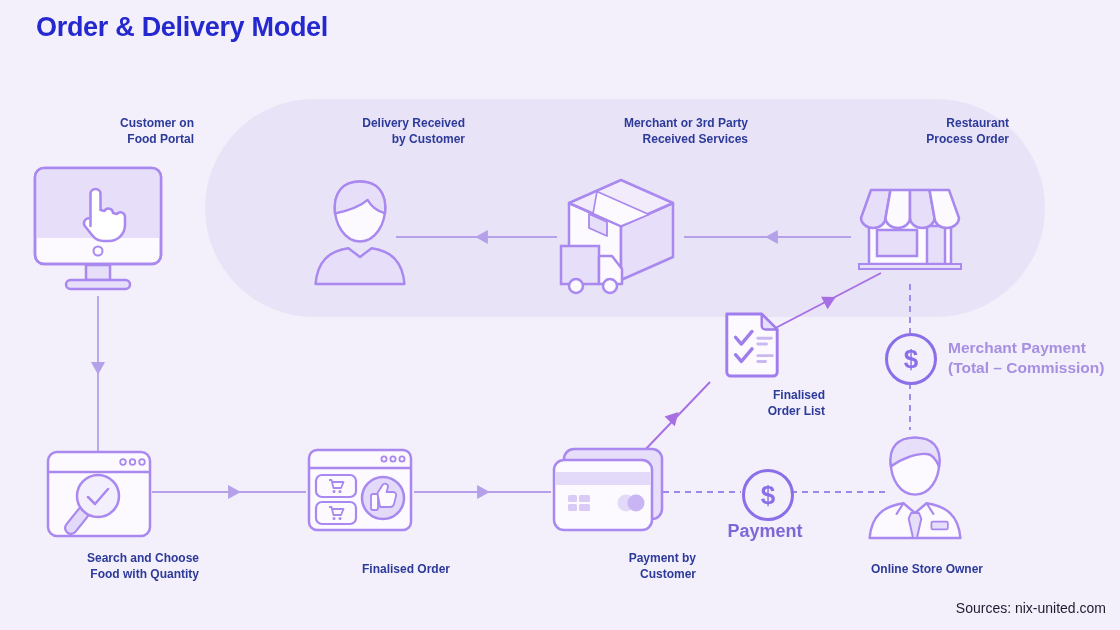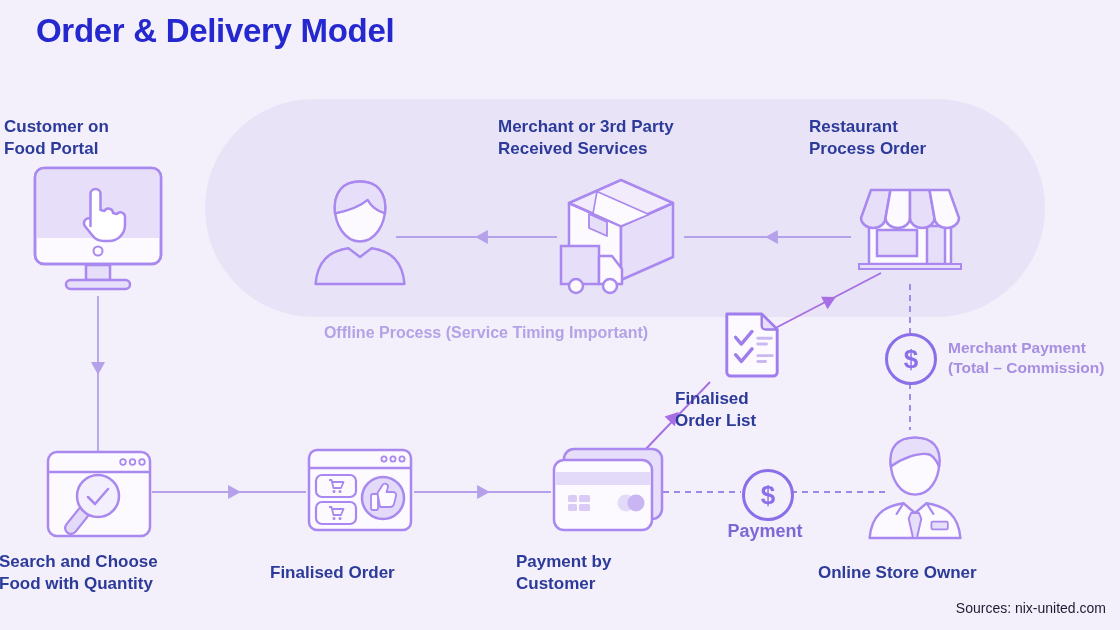--- a/index.html
+++ b/index.html
@@ -9,25 +9,25 @@
     background:#f3effb;
   }
   .pill{
     position:absolute; left:205px; top:99px; width:840px; height:218px;
     background:#e9e3f7; border-radius:110px; z-index:1;
   }
   .connectors{position:absolute; left:0; top:0; z-index:2;}
   .icon{position:absolute; z-index:3;}
   .page-title{
     position:absolute; left:36px; top:12px; z-index:4;
-    font-size:33px; font-weight:700; letter-spacing:-0.3px; color:#2428ce;
+    font-size:27px; font-weight:700; letter-spacing:-0.3px; color:#2428ce;
   }
   .node-label{
-    position:absolute; z-index:4; text-align:left;
-    font-size:17px; font-weight:700; line-height:1.32; color:#2c3a99;
+    position:absolute; z-index:4; text-align:right;
+    font-size:12px; font-weight:700; line-height:1.32; color:#2c3a99;
     white-space:pre-line;
   }
   .note-label{
     position:absolute; z-index:4; text-align:center;
     font-size:16px; font-weight:700; color:#b3a3e6; white-space:pre-line;
   }
   .money-label{
     position:absolute; z-index:4; text-align:left;
     font-size:15.5px; font-weight:700; line-height:1.32; color:#a78fe2;
     white-space:pre-line;
@@ -91,20 +91,22 @@
   <svg class="icon" style="left:33px; top:166px;" width="130" height="130" viewBox="0 0 130 130">
     <rect x="2" y="2" width="126" height="96" rx="9" fill="#fcfafe" stroke="#a988ef" stroke-width="2.5"></rect>
     <path d="M2 11 a9 9 0 0 1 9 -9 h108 a9 9 0 0 1 9 9 v61 H2 Z" fill="#e7defa"></path>
     <rect x="2" y="2" width="126" height="96" rx="9" fill="none" stroke="#a988ef" stroke-width="2.5"></rect>
     <circle cx="65" cy="85" r="4.5" fill="#fcfafe" stroke="#a988ef" stroke-width="2"></circle>
     <rect x="53" y="99" width="24" height="15" fill="#e7defa" stroke="#a988ef" stroke-width="2.5"></rect>
     <rect x="33" y="114" width="64" height="9" rx="4.5" fill="#e7defa" stroke="#a988ef" stroke-width="2.5"></rect>
     <path d="M57.5 60 L57.5 28 a5 5 0 0 1 10 0 L67.5 44 l4 1 a4.5 4.5 0 0 1 8.5 2 l4 1 a4.5 4.5 0 0 1 8 3 v8 a16 16 0 0 1 -16 16 h-5 a15 15 0 0 1 -12 -6 l-7.5 -9.5 a5 5 0 0 1 6 -7 Z" fill="#ffffff" stroke="#a988ef" stroke-width="2.5" stroke-linejoin="round"></path>
   </svg>
 
+  <div class="node-label" style="left:255px; top:116px; width:210px;">Delivery Received
+by Customer</div>
   <svg class="icon" style="left:302px; top:165px;" width="116" height="124" viewBox="0 0 120 126">
     <path d="M14 122 c2 -24 14 -34 34 -37 l12 9 12 -9 c20 3 32 13 34 37 Z" fill="#e7defa" stroke="#a988ef" stroke-width="2.5" stroke-linejoin="round"></path>
     <path d="M60 16 c-17 0 -26 11 -26 27 c0 17 10 35 26 35 c16 0 26 -18 26 -35 c0 -16 -9 -27 -26 -27 Z" fill="#fcfafe" stroke="#a988ef" stroke-width="2.5"></path>
     <path d="M34 49 c-2 -23 9 -33 26 -33 c17 0 28 10 26 33 c-9 -3 -15 -8 -18 -14 c-7 6 -19 11 -34 14 Z" fill="#e7defa" stroke="#a988ef" stroke-width="2.5" stroke-linejoin="round"></path>
   </svg>
 
   <div class="node-label" style="left:498px; top:116px; width:250px;">Merchant or 3rd Party
 Received Services</div>
   <svg class="icon" style="left:555px; top:172px;" width="132" height="130" viewBox="0 0 132 130">
     <polygon points="14,31 66,54 66,108 14,85" fill="#fcfafe" stroke="#a988ef" stroke-width="2.5" stroke-linejoin="round"></polygon>
@@ -124,21 +126,20 @@
     <rect x="18" y="30" width="82" height="50" fill="#fcfafe" stroke="#a988ef" stroke-width="2.5"></rect>
     <rect x="26" y="46" width="40" height="26" fill="#e7defa" stroke="#a988ef" stroke-width="2.5"></rect>
     <rect x="76" y="42" width="18" height="38" fill="#e7defa" stroke="#a988ef" stroke-width="2.5"></rect>
     <rect x="8" y="80" width="102" height="5" fill="#e7defa" stroke="#a988ef" stroke-width="2"></rect>
     <path d="M10 34 L20 6 L39.5 6 L34.5 34 A12.25 10 0 0 1 10 34 Z" fill="#e7defa" stroke="#a988ef" stroke-width="2.5" stroke-linejoin="round"></path>
     <path d="M34.5 34 L39.5 6 L59 6 L59 34 A12.25 10 0 0 1 34.5 34 Z" fill="#fcfafe" stroke="#a988ef" stroke-width="2.5" stroke-linejoin="round"></path>
     <path d="M59 34 L59 6 L78.5 6 L83.5 34 A12.25 10 0 0 1 59 34 Z" fill="#e7defa" stroke="#a988ef" stroke-width="2.5" stroke-linejoin="round"></path>
     <path d="M83.5 34 L78.5 6 L98 6 L108 34 A12.25 10 0 0 1 83.5 34 Z" fill="#fcfafe" stroke="#a988ef" stroke-width="2.5" stroke-linejoin="round"></path>
   </svg>
 
-  <div class="note-label" style="left:286px; top:324px; width:400px;">Offline Process (Service Timing Important)</div>
 
   <div class="node-label" style="left:675px; top:388px; width:150px;">Finalised
 Order List</div>
   <svg class="icon" style="left:721px; top:310px;" width="62" height="70" viewBox="0 0 64 72">
     <path d="M6 4 H42 L58 20 V64 a4 4 0 0 1 -4 4 H10 a4 4 0 0 1 -4 -4 Z" fill="#fcfafe" stroke="#9f7dec" stroke-width="3" stroke-linejoin="round"></path>
     <path d="M42 4 V16 a4 4 0 0 0 4 4 H58 Z" fill="#e7defa" stroke="#9f7dec" stroke-width="2.5" stroke-linejoin="round"></path>
     <path d="M15 28 l6 7 11 -13" fill="none" stroke="#9f7dec" stroke-width="3.5" stroke-linecap="round" stroke-linejoin="round"></path>
     <path d="M38 29 H52 M38 35 H47" stroke="#c9b9f0" stroke-width="3" stroke-linecap="round"></path>
     <path d="M15 46 l6 7 11 -13" fill="none" stroke="#9f7dec" stroke-width="3.5" stroke-linecap="round" stroke-linejoin="round"></path>
     <path d="M38 47 H53 M38 53 H46" stroke="#c9b9f0" stroke-width="3" stroke-linecap="round"></path>
@@ -196,21 +197,21 @@
     <rect x="27" y="57" width="11" height="7" rx="1.5" fill="#d9cbf6"></rect>
     <circle cx="74" cy="56" r="8.5" fill="#e3d9f8"></circle>
     <circle cx="84" cy="56" r="8.5" fill="#c9b5f3"></circle>
   </svg>
 
   <div class="dollar-circle" style="left:742px; top:469px;">
     <span>$</span>
   </div>
   <div class="pay-label" style="left:715px; top:521px; width:100px;">Payment</div>
 
-  <div class="node-label" style="left:818px; top:562px; width:200px;">Online Store Owner</div>
+  <div class="node-label" style="left:783px; top:562px; width:200px;">Online Store Owner</div>
   <svg class="icon" style="left:858px; top:424px;" width="114" height="118" viewBox="0 0 118 122">
     <path d="M12 118 c2 -24 15 -33 35 -36 l12 10 12 -10 c20 3 33 12 35 36 Z" fill="#fcfafe" stroke="#a988ef" stroke-width="2.5" stroke-linejoin="round"></path>
     <path d="M47 82 l-7 11 M71 82 l7 11" stroke="#a988ef" stroke-width="2.2" stroke-linecap="round"></path>
     <path d="M55 92 h8 l2.5 6 -4.5 20 h-4 l-4.5 -20 Z" fill="#e7defa" stroke="#a988ef" stroke-width="2" stroke-linejoin="round"></path>
     <rect x="76" y="101" width="17" height="8" rx="1.5" fill="#e7defa" stroke="#a988ef" stroke-width="1.8"></rect>
     <path d="M59 14 c-16 0 -25 10 -25 26 c0 16 9 33 25 33 c16 0 25 -17 25 -33 c0 -16 -9 -26 -25 -26 Z" fill="#fcfafe" stroke="#a988ef" stroke-width="2.5"></path>
     <path d="M34 44 c-3 -21 8 -30 25 -30 c17 0 28 9 25 30 c-4 -9 -9 -13 -13 -13 c-9 -1 -25 4 -37 13 Z" fill="#e7defa" stroke="#a988ef" stroke-width="2.5" stroke-linejoin="round"></path>
   </svg>
 
   <div class="sources">Sources: nix-united.com</div>

